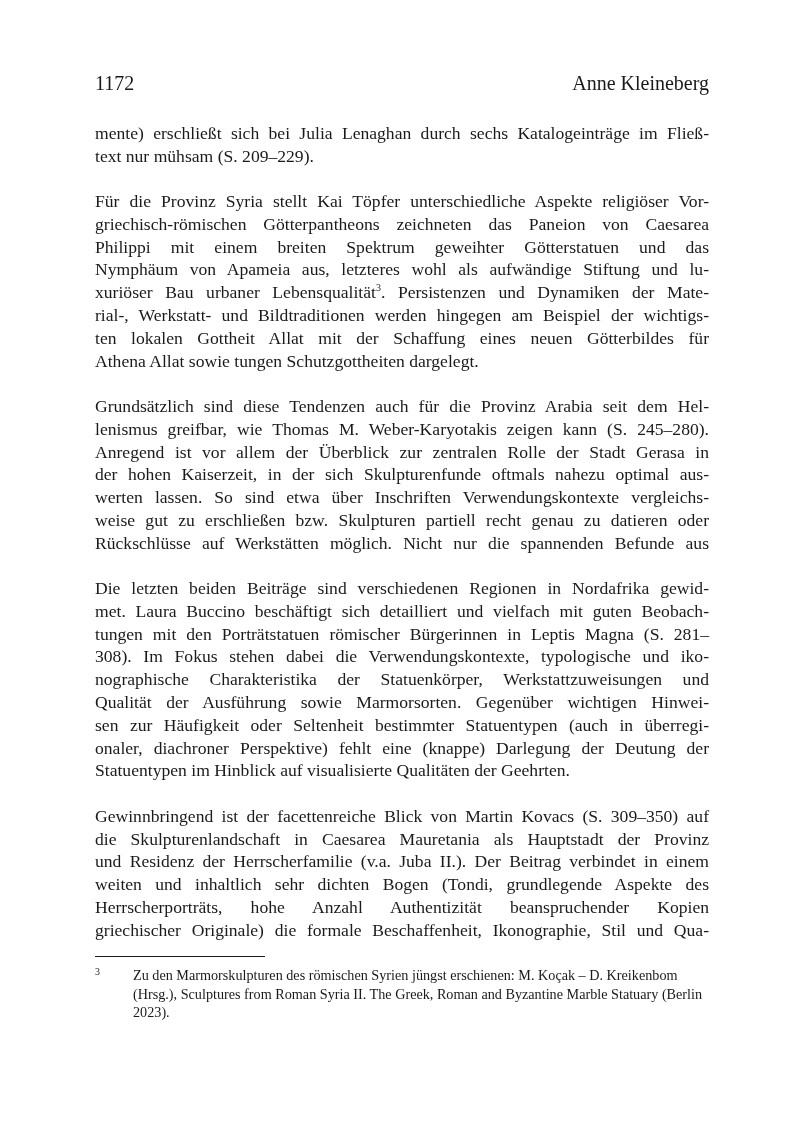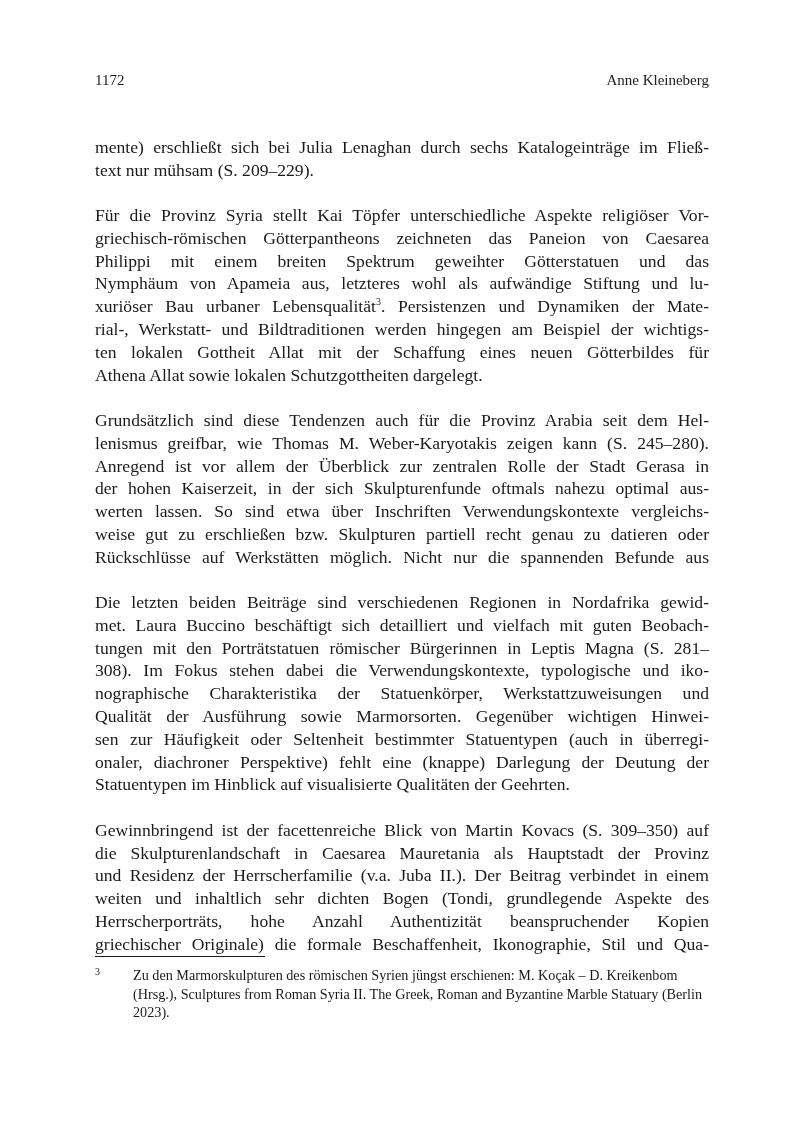--- a/index.html
+++ b/index.html
@@ -17,36 +17,36 @@
     }
     .page {
       position: absolute;
       left: 95px;
       top: 72px;
       width: 614px;
     }
     .running-head {
       position: relative;
       height: 24px;
-      font-size: 15px;
+      font-size: 20px;
     }
     .page-number {
       position: absolute;
       left: 0;
       top: 0;
     }
     .running-title {
       position: absolute;
       left: 0;
       right: 0;
       top: 0;
       text-align: right;
     }
     .body-text {
-      margin-top: 40px;
+      margin-top: 26px;
     }
     .para {
       font-size: 17.6px;
       line-height: 22.8px;
       text-align: justify;
       hyphens: manual;
       margin: 0 0 22.5px 0;
     }
     .para-line {
       display: block;
@@ -105,21 +105,21 @@
     </p>
 
     <p class="para">
       <span class="para-line">Für die Provinz Syria stellt Kai Töpfer unterschiedliche Aspekte religiöser Vor-</span>
       <span class="para-line">griechisch-römischen Götterpantheons zeichneten das Paneion von Caesarea</span>
       <span class="para-line">Philippi mit einem breiten Spektrum geweihter Götterstatuen und das</span>
       <span class="para-line">Nymphäum von Apameia aus, letzteres wohl als aufwändige Stiftung und lu-</span>
       <span class="para-line"><span>xuriöser Bau urbaner Lebensqualität</span><sup class="fnref">3</sup><span>. Persistenzen und Dynamiken der Mate-</span></span>
       <span class="para-line">rial-, Werkstatt- und Bildtraditionen werden hingegen am Beispiel der wichtigs-</span>
       <span class="para-line">ten lokalen Gottheit Allat mit der Schaffung eines neuen Götterbildes für</span>
-      <span class="para-line last">Athena Allat sowie lokalen Schutzgottheiten dargelegt.</span>
+      <span class="para-line last">Athena Allat sowie tungen Schutzgottheiten dargelegt.</span>
     </p>
 
     <p class="para">
       <span class="para-line">Grundsätzlich sind diese Tendenzen auch für die Provinz Arabia seit dem Hel-</span>
       <span class="para-line">lenismus greifbar, wie Thomas M. Weber-Karyotakis zeigen kann (S. 245–280).</span>
       <span class="para-line">Anregend ist vor allem der Überblick zur zentralen Rolle der Stadt Gerasa in</span>
       <span class="para-line">der hohen Kaiserzeit, in der sich Skulpturenfunde oftmals nahezu optimal aus-</span>
       <span class="para-line">werten lassen. So sind etwa über Inschriften Verwendungskontexte vergleichs-</span>
       <span class="para-line">weise gut zu erschließen bzw. Skulpturen partiell recht genau zu datieren oder</span>
       <span class="para-line">Rückschlüsse auf Werkstätten möglich. Nicht nur die spannenden Befunde aus</span>

